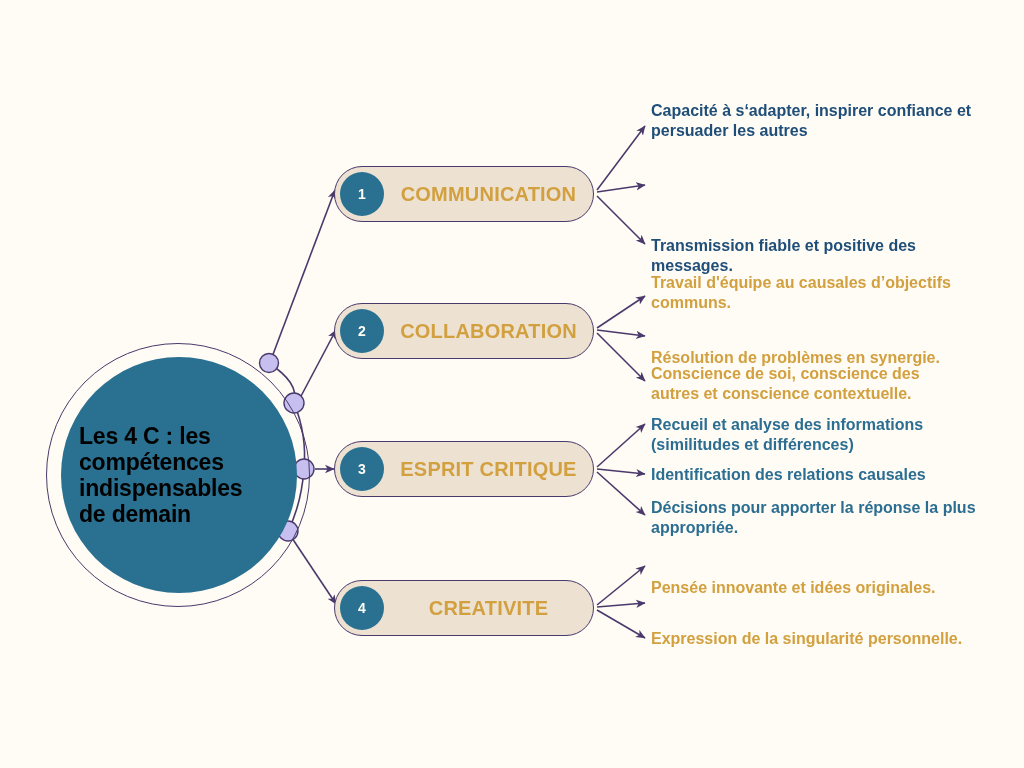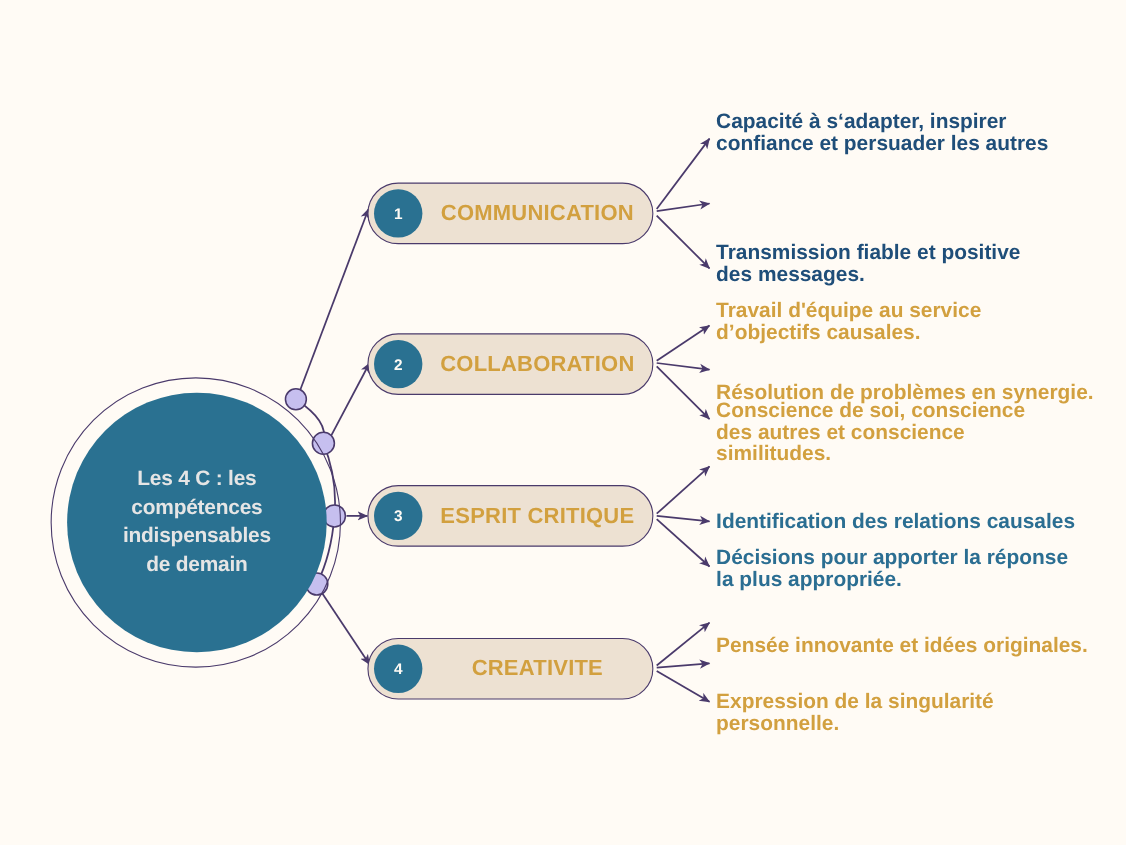--- a/index.html
+++ b/index.html
@@ -45,25 +45,25 @@
     top: 357px;
     width: 236px;
     height: 236px;
     border-radius: 50%;
     background: #2A7191;
     display: flex;
     align-items: center;
     justify-content: center;
   }
   .hub-label {
-    color: #e5e5e5;
-    font-size: 19px;
+    color: #000000;
+    font-size: 23px;
     font-weight: bold;
     line-height: 26px;
-    text-align: center;
+    text-align: left;
     letter-spacing: -0.2px;
     width: 200px;
     white-space: pre-line;
   }
 
   
   .pill {
     position: absolute;
     left: 334px;
     width: 260px;
@@ -95,21 +95,21 @@
     color: #D2A03F;
     font-size: 20px;
     font-weight: bold;
     letter-spacing: 0.2px;
   }
 
   
   .leaf {
     position: absolute;
     left: 651px;
-    font-size: 19px;
+    font-size: 16px;
     font-weight: bold;
     line-height: 19.5px;
     width: 350px;
   }
   .leaf.navy  { color: #1F4E79; }
   .leaf.gold  { color: #D2A03F; }
   .leaf.blue  { color: #2B6E92; }
 </style>
 </head>
 <body>
@@ -174,34 +174,35 @@
 compétences
 indispensables
 de demain</div>
   </div>
 
   <div class="pill" style="top:166px">
     <div class="pill-num">1</div>
     <div class="pill-label">COMMUNICATION</div>
   </div>
   <div class="leaf navy" style="top:101px">Capacité à s‘adapter, inspirer confiance et persuader les autres</div>
-  <div class="leaf navy" style="top:220px; width:310px">Transmission fiable et positive des messages.</div>
+  <div class="leaf navy" style="top:236px; width:310px">Transmission fiable et positive des messages.</div>
 
   <div class="pill" style="top:303px">
     <div class="pill-num">2</div>
     <div class="pill-label">COLLABORATION</div>
   </div>
-  <div class="leaf gold" style="top:273px; width:330px">Travail d'équipe au service d’objectifs causales.</div>
+  <div class="leaf gold" style="top:273px; width:330px">Travail d'équipe au causales d’objectifs communs.</div>
   <div class="leaf gold" style="top:348px">Résolution de problèmes en synergie.</div>
-  <div class="leaf gold" style="top:364px; width:310px">Conscience de soi, conscience des autres et conscience similitudes.</div>
+  <div class="leaf gold" style="top:364px; width:310px">Conscience de soi, conscience des autres et conscience contextuelle.</div>
 
   <div class="pill" style="top:441px">
     <div class="pill-num">3</div>
     <div class="pill-label">ESPRIT CRITIQUE</div>
   </div>
+  <div class="leaf blue" style="top:415px; width:330px">Recueil et analyse des informations (similitudes et différences)</div>
   <div class="leaf blue" style="top:465px">Identification des relations causales</div>
   <div class="leaf blue" style="top:498px; width:325px">Décisions pour apporter la réponse la plus appropriée.</div>
 
   <div class="pill" style="top:580px">
     <div class="pill-num">4</div>
     <div class="pill-label">CREATIVITE</div>
   </div>
   <div class="leaf gold" style="top:578px">Pensée innovante et idées originales.</div>
   <div class="leaf gold" style="top:629px">Expression de la singularité personnelle.</div>
 

